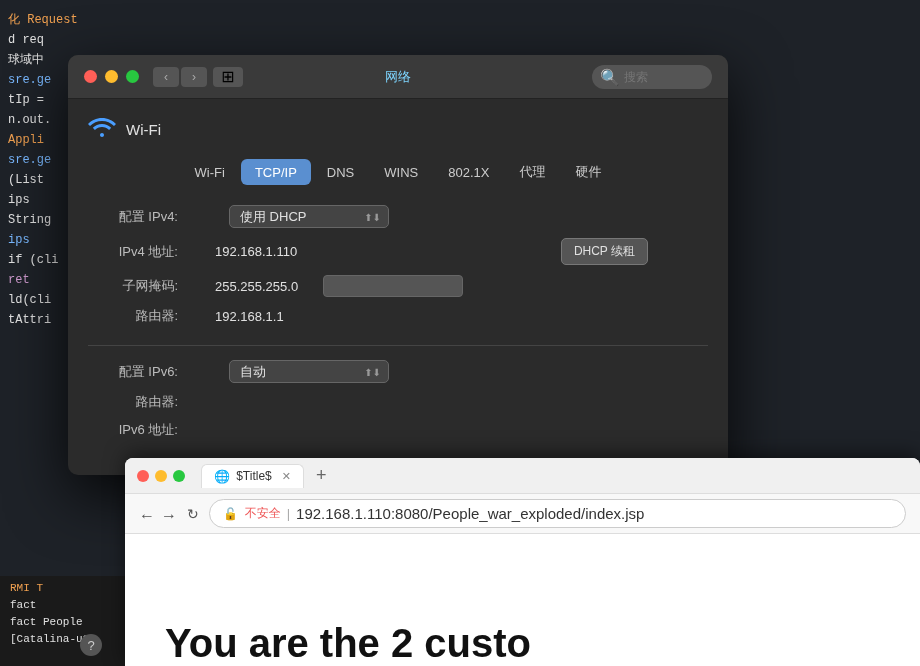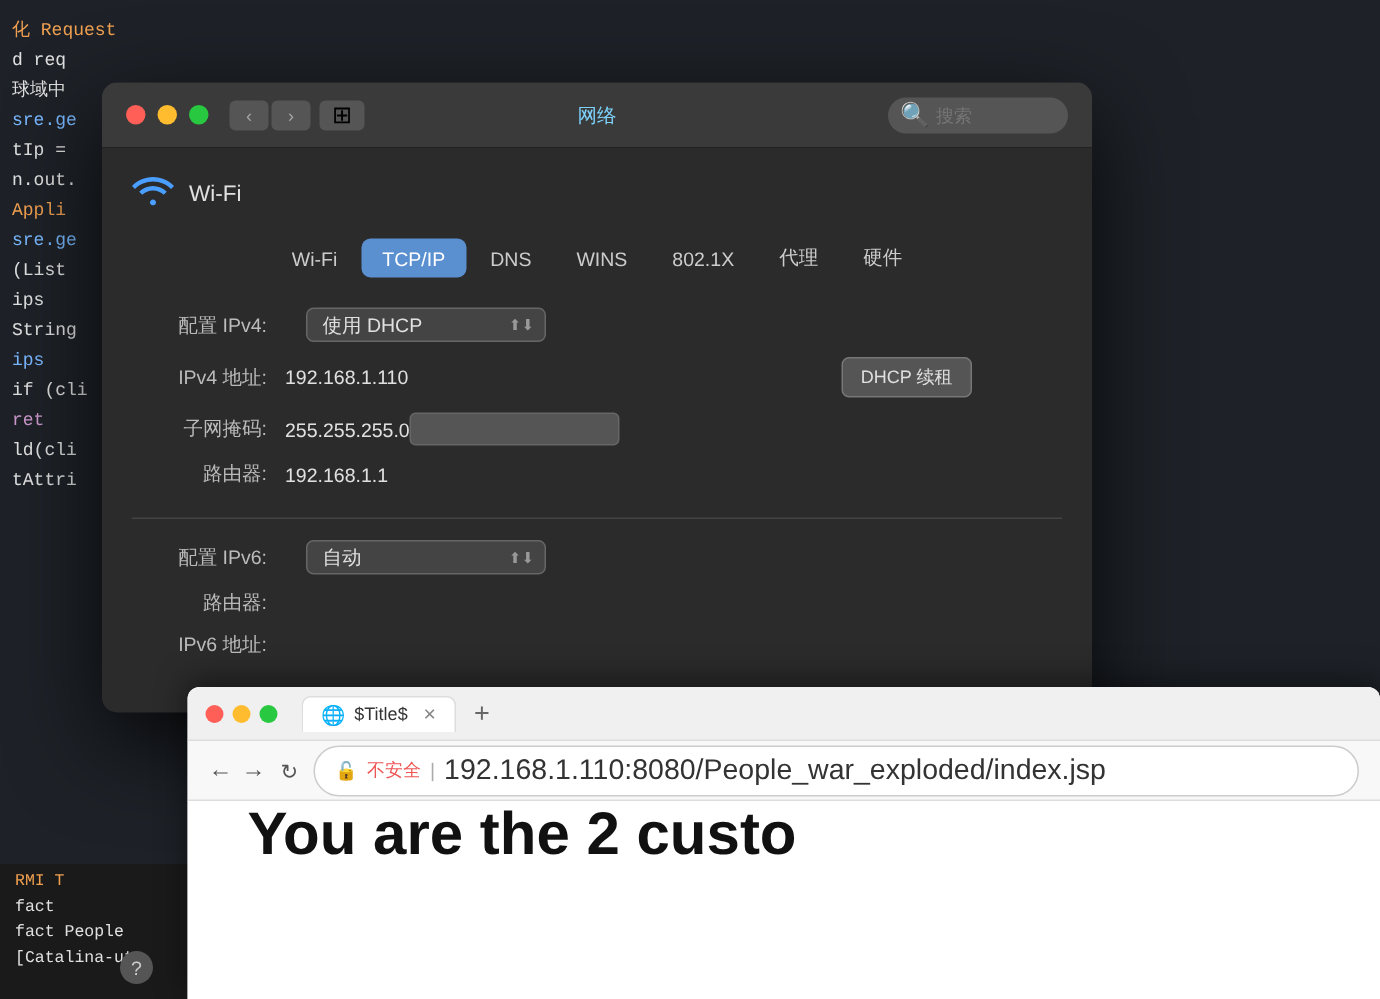--- a/index.html
+++ b/index.html
@@ -191,20 +191,21 @@
 
     
     .form-section {
       margin-bottom: 20px;
     }
 
     .form-row {
       display: flex;
       align-items: center;
       margin-bottom: 10px;
+      gap: 25px;
     }
 
     .form-label {
       color: #bbb;
       font-size: 13px;
       text-align: right;
       width: 90px;
       margin-right: 12px;
       flex-shrink: 0;
     }
@@ -396,29 +397,29 @@
       color: #e55;
       font-size: 12px;
     }
 
     .url-separator {
       color: #aaa;
     }
 
     .url-text {
       color: #333;
-      font-size: 19px;
+      font-size: 15px;
     }
 
     
     .browser-content {
       background: #fff;
       height: 132px;
       display: flex;
-      align-items: flex-start;
+      align-items: flex-end;
       padding: 0 40px;
       overflow: hidden;
     }
 
     .browser-heading {
       font-size: 40px;
       font-weight: bold;
       color: #111;
       white-space: nowrap;
     }

